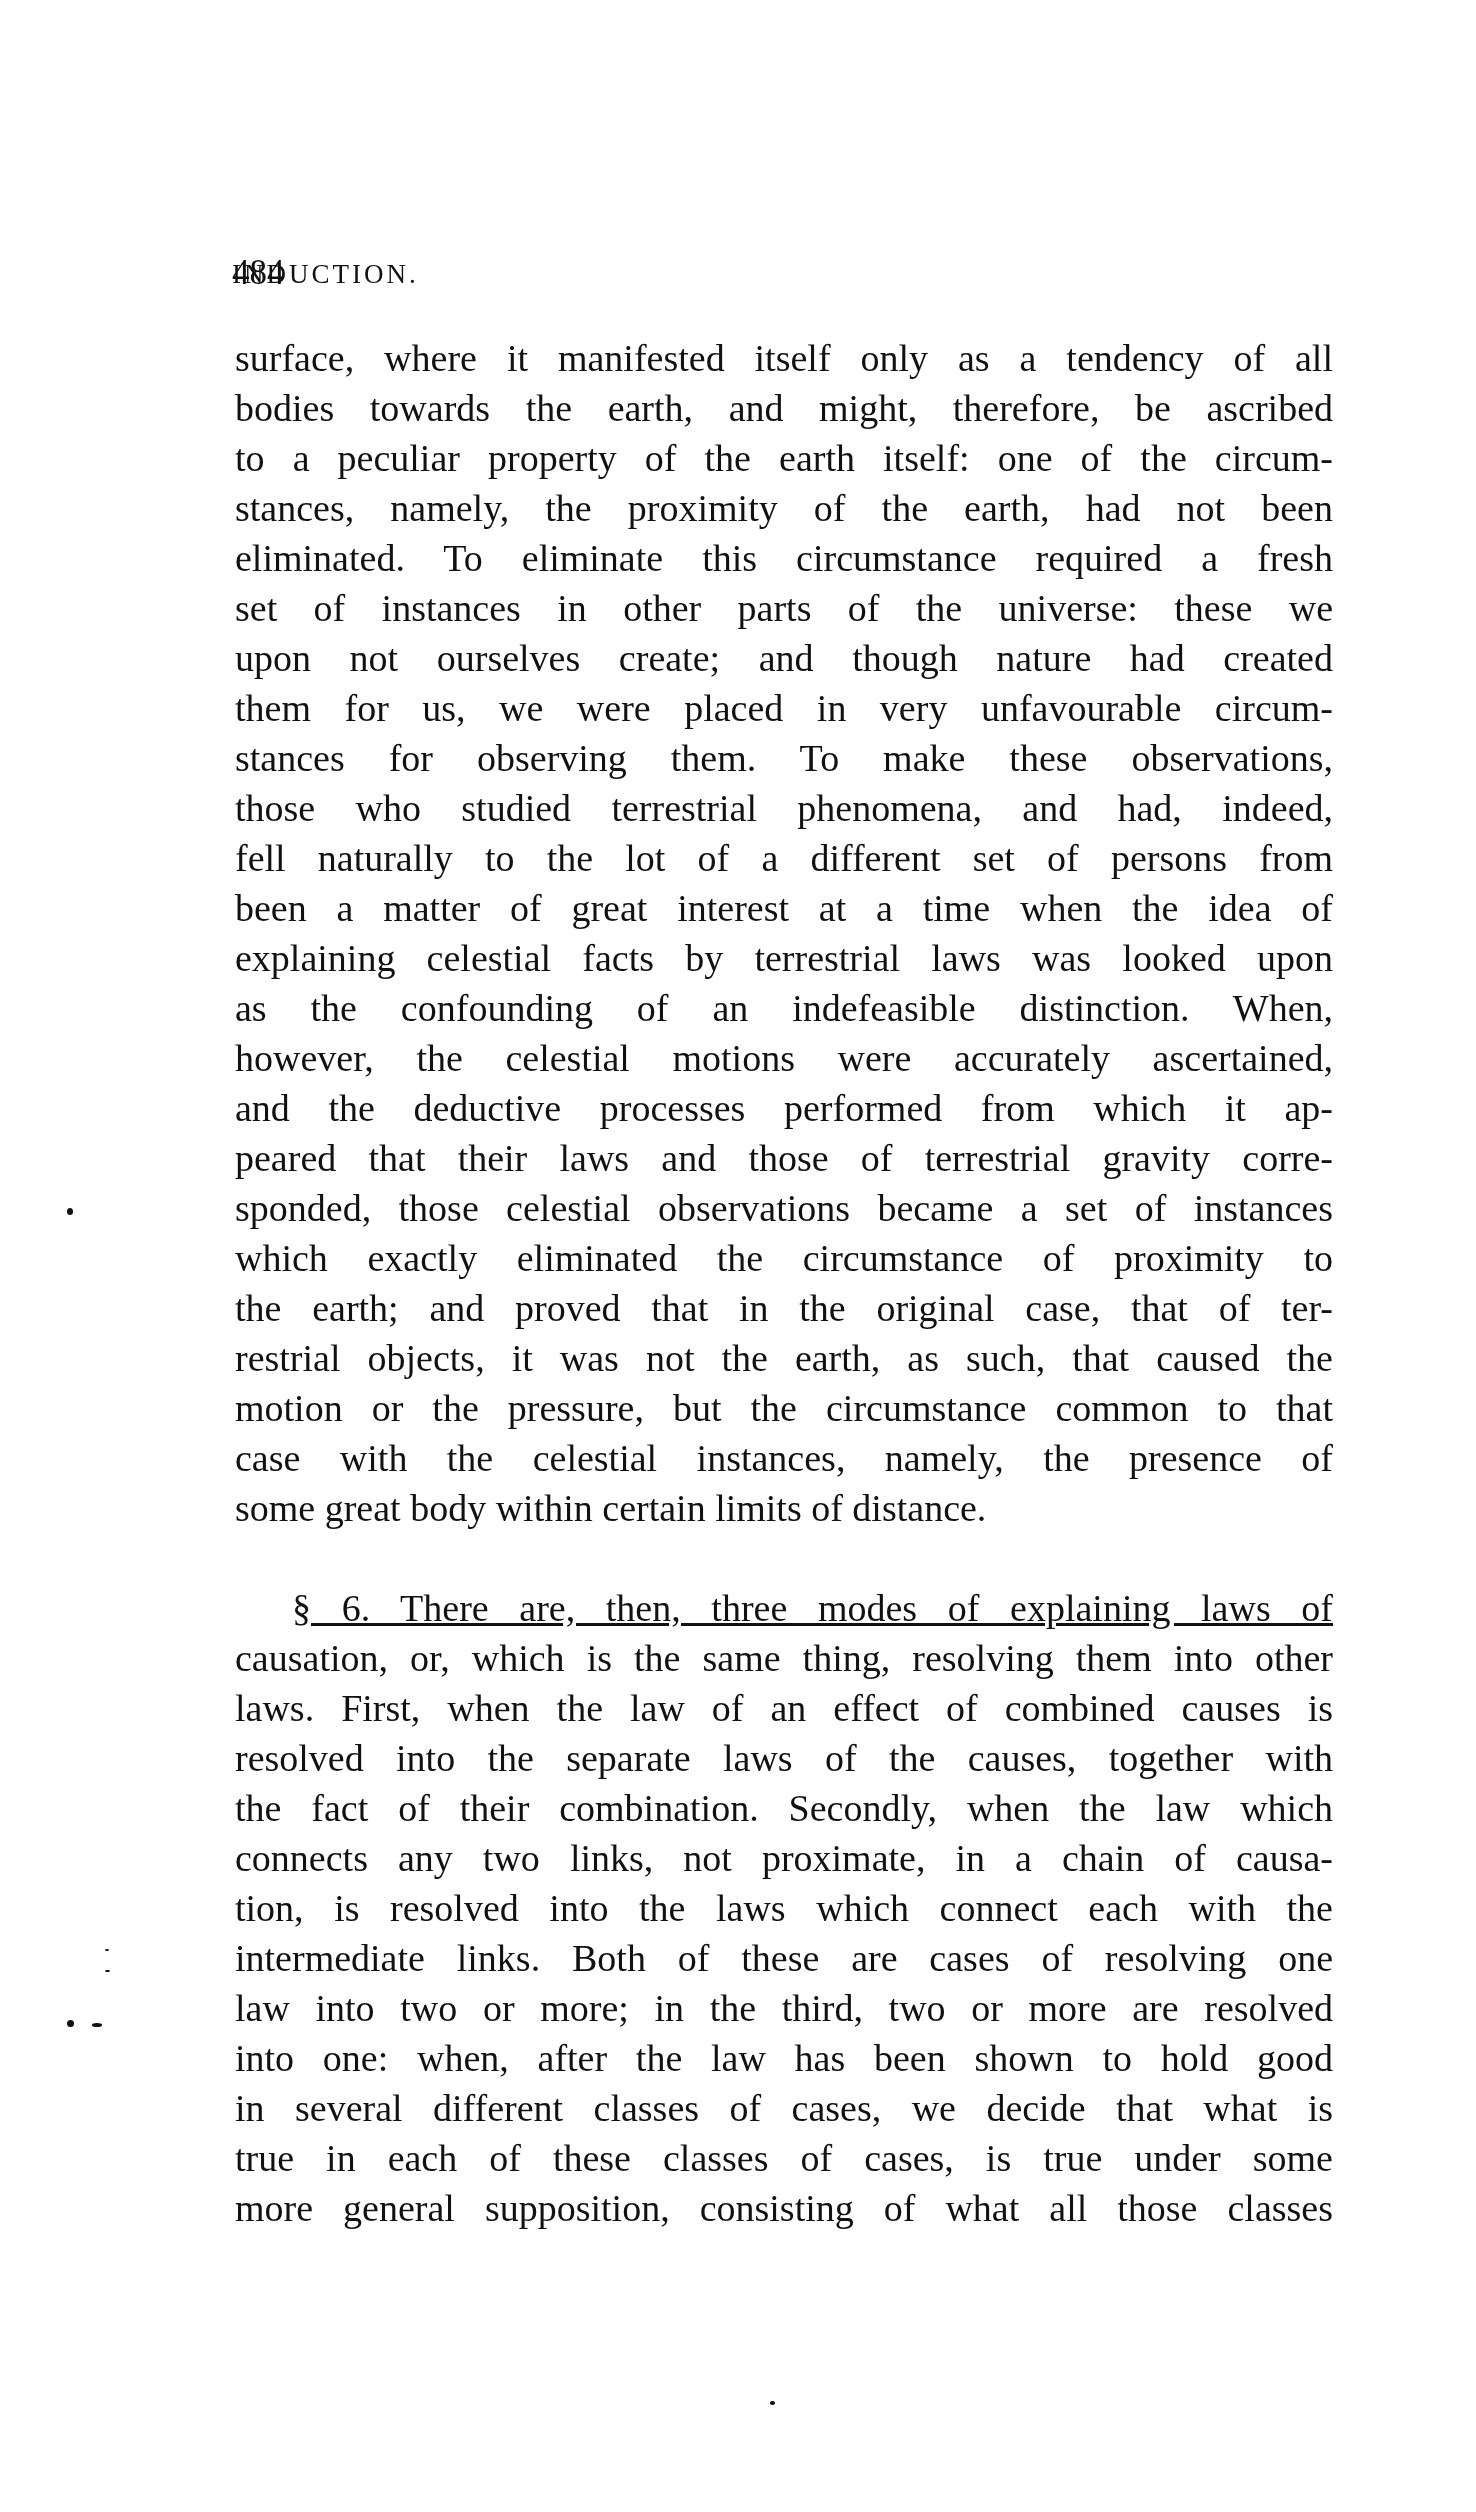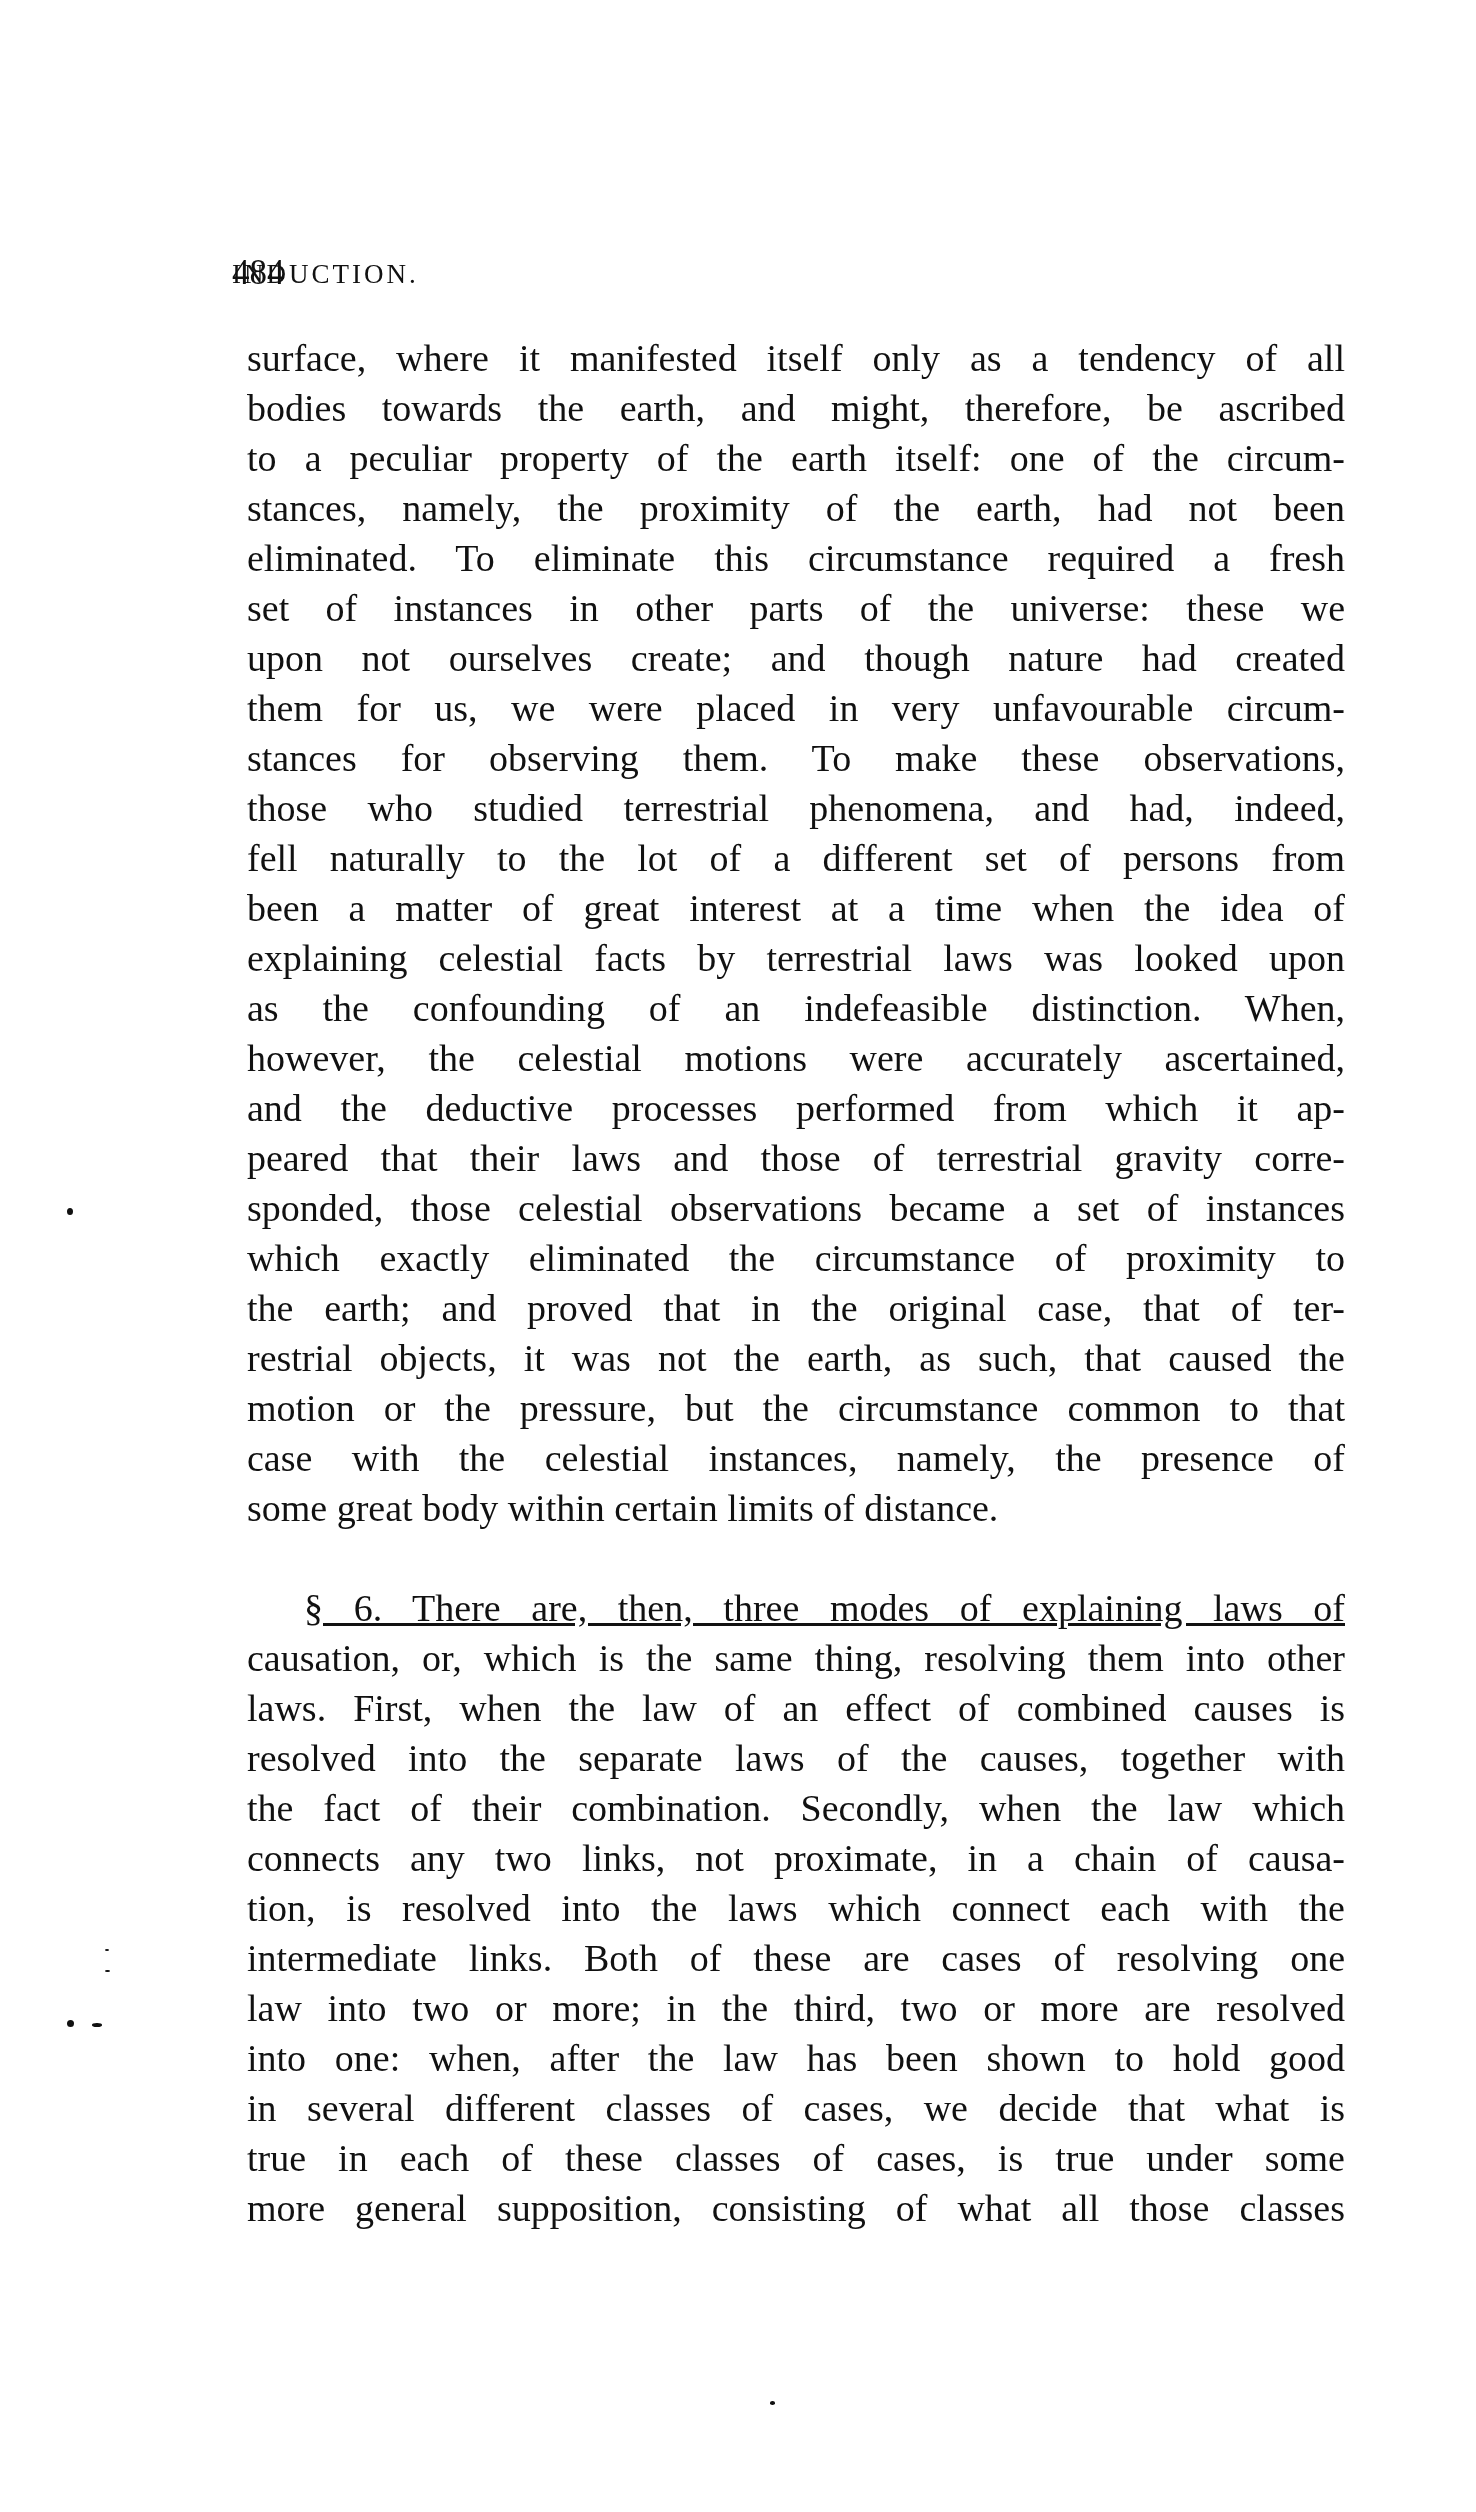--- a/index.html
+++ b/index.html
@@ -2,21 +2,21 @@
 <html style="font-size:9.5px"><head>
   <meta charset="utf-8">
   <style>
     html, body { margin: 0; padding: 0; background: #ffffff; }
     body { width: 1477px; height: 2512px; position: relative; overflow: hidden;
            font-family: "Liberation Serif", "DejaVu Serif", serif; color: #111; }
     .header { position: absolute; top: 253px; left: 232px; width: 1098px; height: 42px; }
     .page-num { position: absolute; left: 0; top: 0; font-size: 35px; }
     .running-title { position: absolute; left: 0; right: 0; text-align: left; top: 6px;
                      font-size: 27px; letter-spacing: 3px; }
-    .body { position: absolute; left: 235px; top: 333px; width: 1098px; margin-left: 12px; }
+    .body { position: absolute; left: 235px; top: 333px; width: 1098px; }
     .line { display: block; font-size: 38px; line-height: 50px; height: 50px;
             text-align: justify; text-align-last: justify; white-space: nowrap; }
     .line.last { text-align-last: left; }
     .para-gap { height: 50px; }
     .indent { padding-left: 57px; text-decoration: underline; }
     .mark { position: absolute; background: #111; border-radius: 50%; }
   </style>
 </head>
 <body>
 

